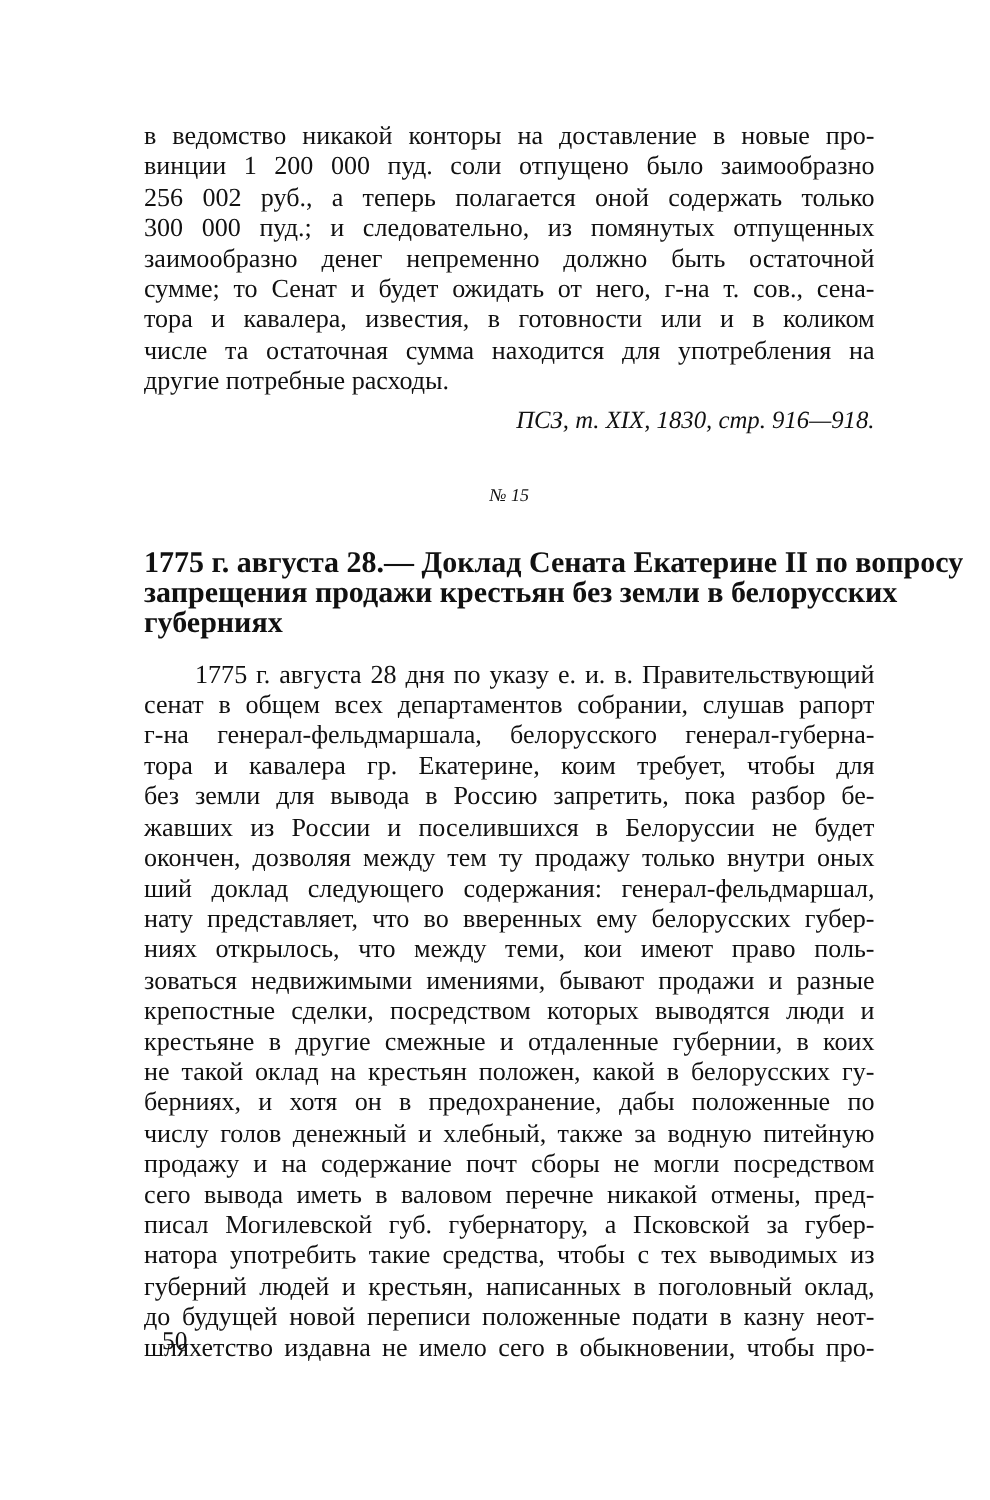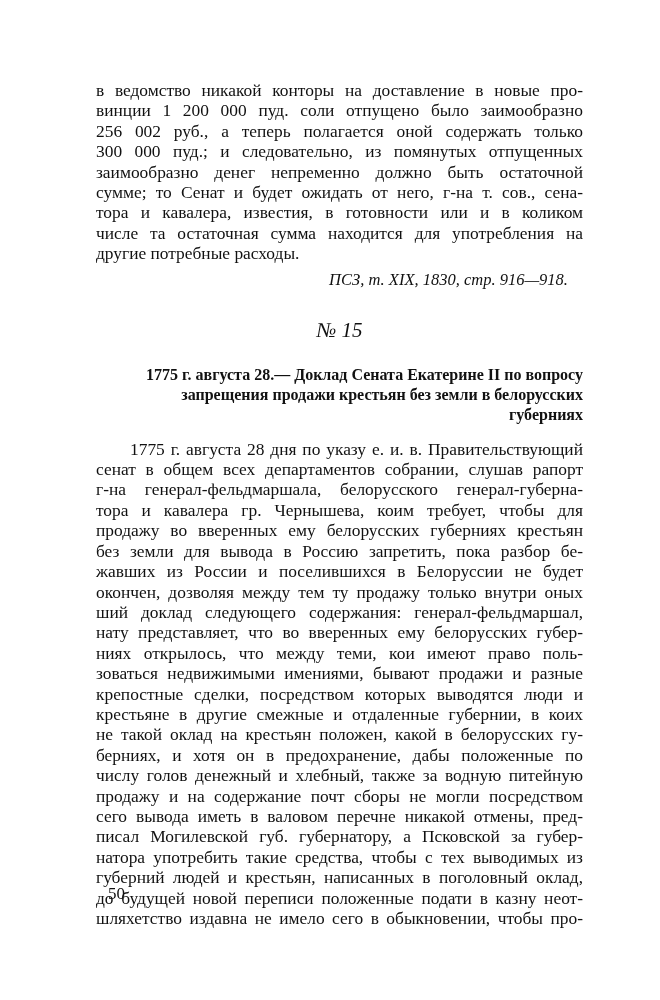--- a/index.html
+++ b/index.html
@@ -8,27 +8,27 @@
       font-family: "Liberation Serif", "DejaVu Serif", serif; color: #111111;
     }
     .page { position: absolute; left: 96px; top: 80px; width: 487px; }
     .para {
       font-size: 17.4px; line-height: 20.4px; text-align: justify; margin: 0;
       hyphens: manual;
     }
     .para .ln { display: block; text-align: justify; text-align-last: justify; white-space: nowrap; }
     .para .ln.last { text-align-last: left; }
     .source {
-      font-style: italic; font-size: 16.5px; text-align: right; margin: 6px 15px 0 0; line-height: 20px;
+      font-style: italic; font-size: 16.5px; text-align: right; margin: 6px 0 0 0; line-height: 20px;
     }
     .docnum {
-      font-style: italic; font-size: 21px; text-align: center; margin: 30px 0 0 0; line-height: 20px;
+      font-style: italic; font-size: 12px; text-align: center; margin: 30px 0 0 0; line-height: 20px;
     }
     .heading {
-      font-weight: bold; font-size: 16px; line-height: 20px; text-align: right; margin: 25px 0 0 0;
+      font-weight: bold; font-size: 20px; line-height: 20px; text-align: left; margin: 25px 0 0 0;
     }
     .heading .ln { display: block; white-space: nowrap; }
     .body2 { margin-top: 14px; }
     .indent { padding-left: 34px; }
     .pagenum {
       position: absolute; left: 108px; top: 884px; font-size: 17px; line-height: 20px;
     }
   </style>
 </head>
 <body>
@@ -49,22 +49,21 @@
   <p class="docnum">№ 15</p>
   <div class="heading" id="hd">
       <span class="ln">1775 г. августа 28.— Доклад Сената Екатерине II по вопросу</span>
       <span class="ln">запрещения продажи крестьян без земли в белорусских</span>
       <span class="ln">губерниях</span>
     </div>
   <p class="para body2" id="p2">
       <span class="ln indent">1775 г. августа 28 дня по указу е. и. в. Правительствующий</span>
       <span class="ln">сенат в общем всех департаментов собрании, слушав рапорт</span>
       <span class="ln">г-на генерал-фельдмаршала, белорусского генерал-губерна-</span>
-      <span class="ln">тора и кавалера гр. Чернышева, коим требует, чтобы для</span>
-      <span class="ln">продажу во вверенных ему белорусских губерниях крестьян</span>
+      <span class="ln">тора и кавалера гр. Екатерине, коим требует, чтобы для</span>
       <span class="ln">без земли для вывода в Россию запретить, пока разбор бе-</span>
       <span class="ln">жавших из России и поселившихся в Белоруссии не будет</span>
       <span class="ln">окончен, дозволяя между тем ту продажу только внутри оных</span>
       <span class="ln">ший доклад следующего содержания: генерал-фельдмаршал,</span>
       <span class="ln">нату представляет, что во вверенных ему белорусских губер-</span>
       <span class="ln">ниях открылось, что между теми, кои имеют право поль-</span>
       <span class="ln">зоваться недвижимыми имениями, бывают продажи и разные</span>
       <span class="ln">крепостные сделки, посредством которых выводятся люди и</span>
       <span class="ln">крестьяне в другие смежные и отдаленные губернии, в коих</span>
       <span class="ln">не такой оклад на крестьян положен, какой в белорусских гу-</span>

